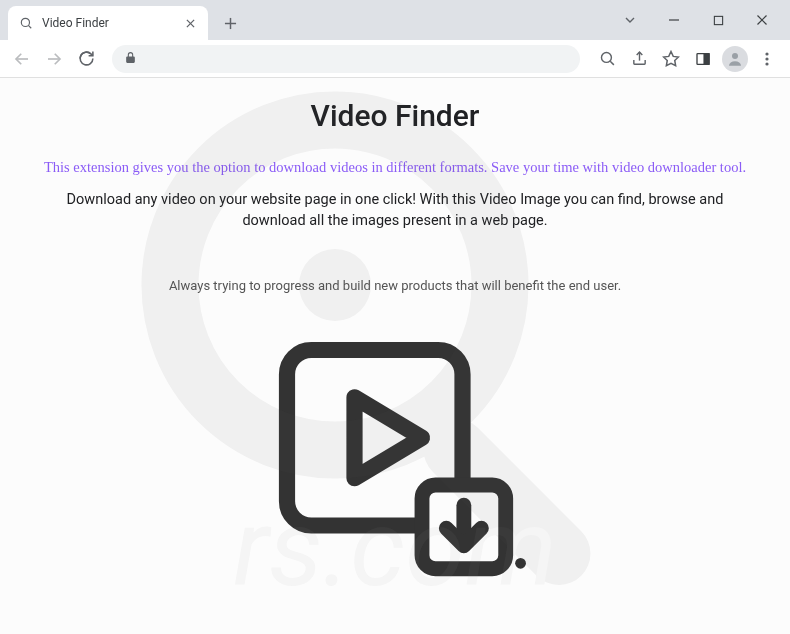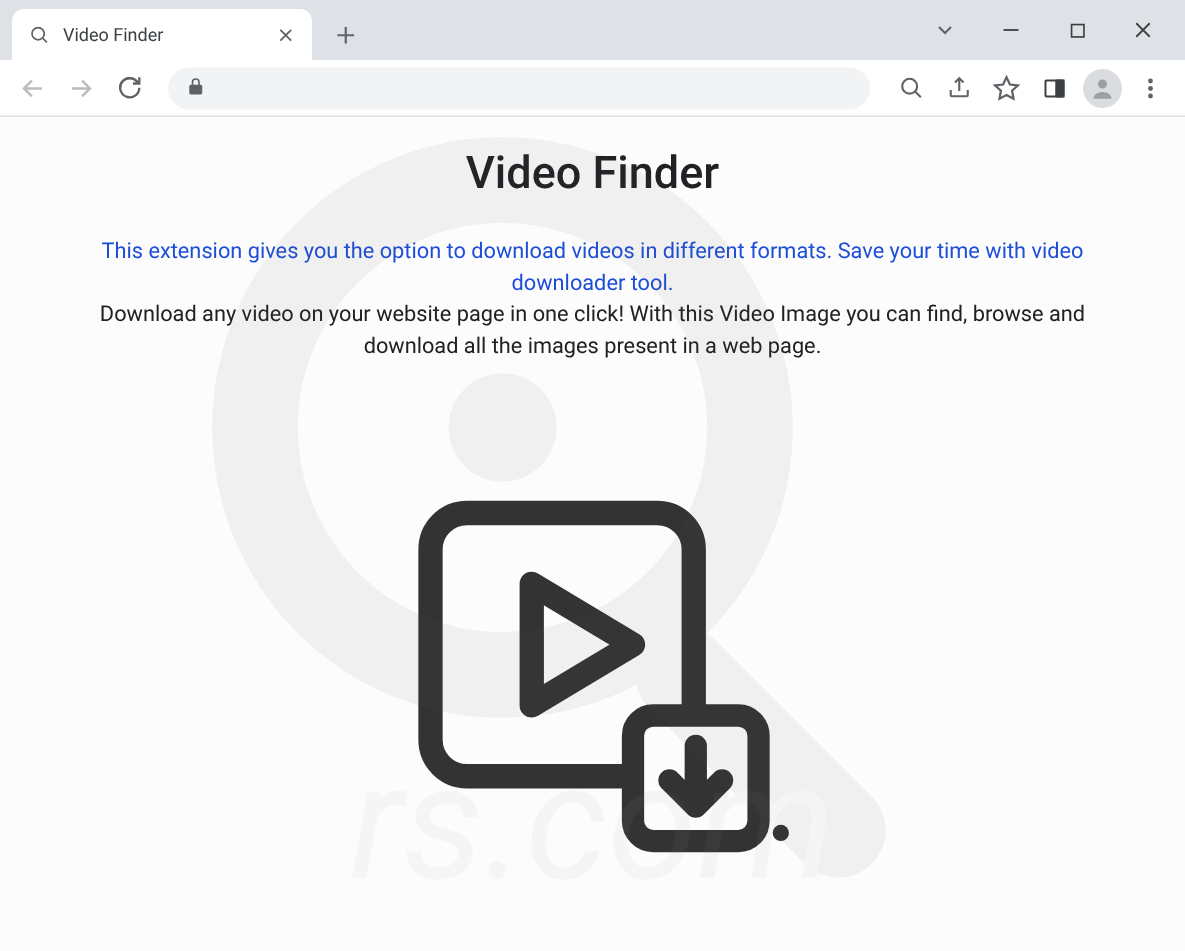--- a/index.html
+++ b/index.html
@@ -22,21 +22,21 @@
     .addr-bar { flex: 1; height: 28px; background: #f1f3f4; border-radius: 14px; display: flex; align-items: center; padding: 0 12px; gap: 8px; margin: 0 8px; }
     .addr-bar .lock { color: #5f6368; }
     .tb-right { display: flex; align-items: center; gap: 2px; }
     .tb-icon { width: 30px; height: 30px; display: flex; align-items: center; justify-content: center; color: #5f6368; cursor: pointer; border-radius: 50%; }
     .profile-btn { width: 26px; height: 26px; background: #dadce0; border-radius: 50%; display: flex; align-items: center; justify-content: center; }
     
     
     .page { height: 556px; overflow-y: auto; background: #fcfcfc; position: relative; }
     .page-inner { padding: 20px 40px; text-align: center; }
     .page-title { font-size: 30px; font-weight: 500; color: #202124; margin-bottom: 24px; }
-    .para1 { font-size: 14.5px; color: #1d4ed8; line-height: 1.45; margin-bottom: 0; }
+    .para1 { font-size: 14.5px; color: #8b5cf6; line-height: 1.45; margin-bottom: 11px; font-family: Liberation Serif, serif; }
     .para2 { font-size: 14.5px; color: #202124; line-height: 1.45; margin-bottom: 28px; }
     .para3 { font-size: 13px; color: #555; line-height: 1.4; margin-bottom: 28px; }
     .hero-icon { display: flex; justify-content: center; margin-top: 10px; }
     
     .footer { text-align: center; padding: 18px 0; font-size: 13px; color: #888; }
     
     
     .watermark { position: absolute; top: 50%; left: 50%; transform: translate(-50%, -50%); pointer-events: none; opacity: 0.07; z-index: 10; }
     .watermark svg { width: 600px; height: 600px; }
   </style>
@@ -162,20 +162,21 @@
   </div>
 </div>
 
 <div class="page">
   <div class="page-inner">
     <h1 class="page-title">Video Finder</h1>
     <p class="para1">This extension gives you the option to download videos in different formats. Save your time with video downloader tool.</p>
     <p class="para2">Download any video on your website page in one click! With this Video Image you can find, browse and download all the images present in a web page.</p>
     <p class="para3">
       <br>
+      <span>Always trying to progress and build new products that will benefit the end user.</span>
     </p>
     <div class="hero-icon">
       <svg width="270" height="270" viewBox="0 0 200 200">
         <rect x="20" y="20" width="130" height="130" rx="18" fill="none" stroke="#333" stroke-width="12"></rect>
         <path d="M70 55 L70 115 L120 85 Z" fill="none" stroke="#333" stroke-width="12" stroke-linejoin="round"></path>
         <rect x="120" y="120" width="62" height="62" rx="10" fill="#fcfcfc" stroke="#333" stroke-width="11"></rect>
         <line x1="151" y1="135" x2="151" y2="162" stroke="#333" stroke-width="11" stroke-linecap="round"></line>
         <polyline points="138,152 151,165 164,152" fill="none" stroke="#333" stroke-width="11" stroke-linecap="round" stroke-linejoin="round"></polyline>
         <circle cx="193" cy="178" r="4" fill="#333"></circle>
       </svg>

